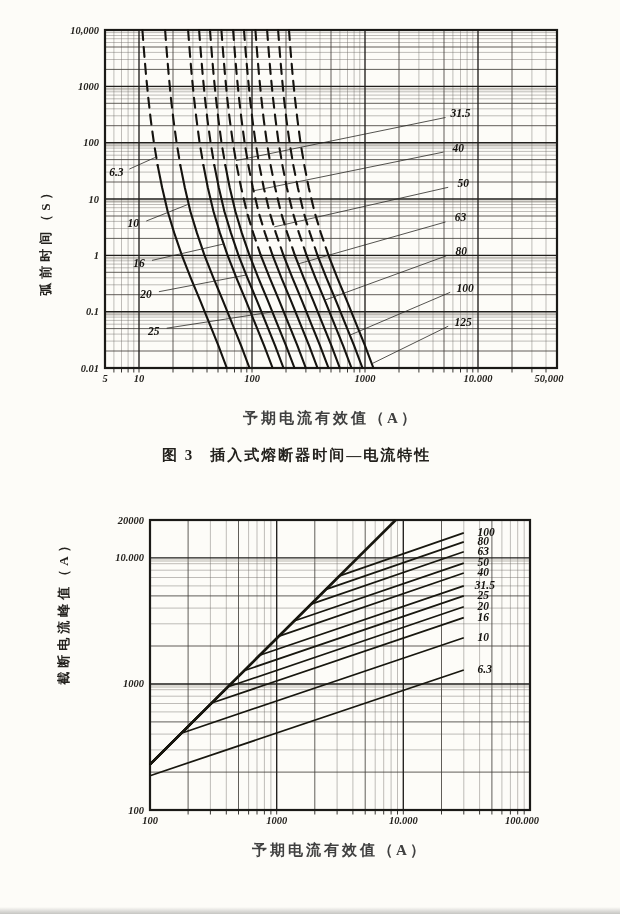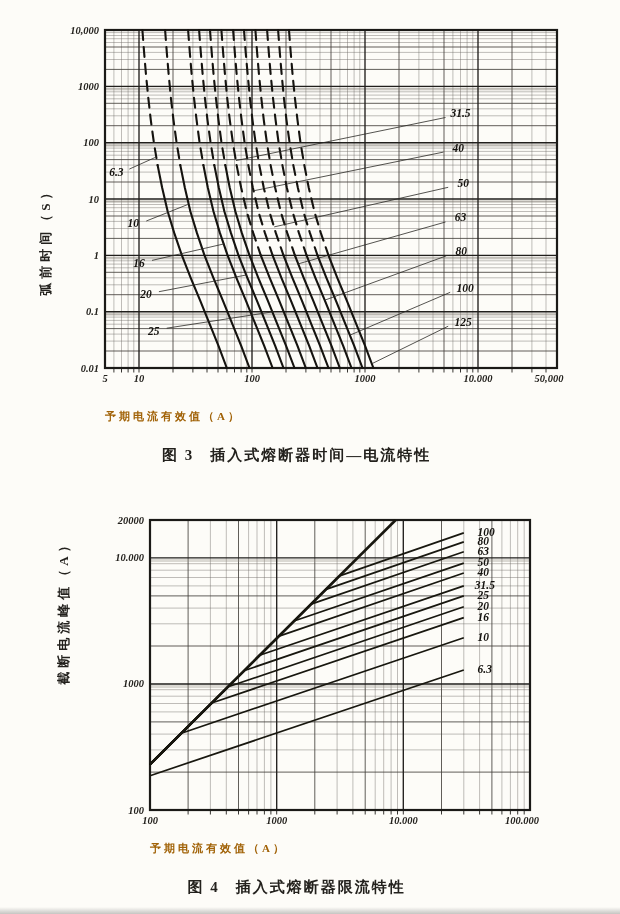--- a/index.html
+++ b/index.html
@@ -1,20 +1,20 @@
 <!DOCTYPE html>
 <html><head>
 <meta charset="utf-8">
 <style>
   html,body{margin:0;padding:0;background:#e9e9e9;}
   .page{position:relative;width:620px;height:914px;background:#fdfcf8;overflow:hidden;
         font-family:"Liberation Serif", serif;color:#1b1a17;}
   svg{position:absolute;left:0;top:0;}
-  .xtitle{position:absolute;font-size:11px;font-weight:700;
-          letter-spacing:3px;color:#a16207;font-family:"Liberation Serif",serif;}
+  .xtitle{position:absolute;text-align:center;font-size:15px;font-weight:700;
+          letter-spacing:3px;color:#404040;font-family:"Liberation Serif",serif;}
   .caption{position:absolute;left:0;width:593px;text-align:center;font-size:15px;
            font-weight:700;letter-spacing:2px;color:#23211d;}
   .caption .gap{margin-left:16px;}
   .ytitle{position:absolute;width:150px;text-align:center;font-size:13px;font-weight:600;
           letter-spacing:4px;color:#23211d;transform:rotate(-90deg);transform-origin:center;
           white-space:nowrap;}
   .edge-shade{position:absolute;left:0;bottom:0;width:620px;height:7px;
               background:linear-gradient(to bottom,rgba(0,0,0,0),rgba(0,0,0,0.22));}
   text.tick{font-family:"Liberation Serif",serif;font-style:italic;font-size:10.5px;
             font-weight:700;fill:#23211d;}
@@ -139,18 +139,15 @@
     </svg>
 
   <div class="ytitle" id="yt3" style="left:-29px;top:230px;">弧前时间（S）</div>
   <div class="xtitle" id="xt3" style="left:105px;width:452px;top:409px;">予期电流有效值（A）</div>
   <div class="caption" id="cap3" style="top:446px;">
     <span>图 3</span><span class="gap">插入式熔断器时间—电流特性</span>
   </div>
 
   <div class="ytitle" id="yt4" style="left:-11px;top:601px;">截断电流峰值（A）</div>
   <div class="xtitle" id="xt4" style="left:150px;width:380px;top:841px;">予期电流有效值（A）</div>
-  <div class="caption" id="cap4" style="top:878px;">
-    <span>图 4</span><span class="gap">插入式熔断器限流特性</span>
-  </div>
 
   <div class="edge-shade"></div>
 </div>
 
 </body></html>

